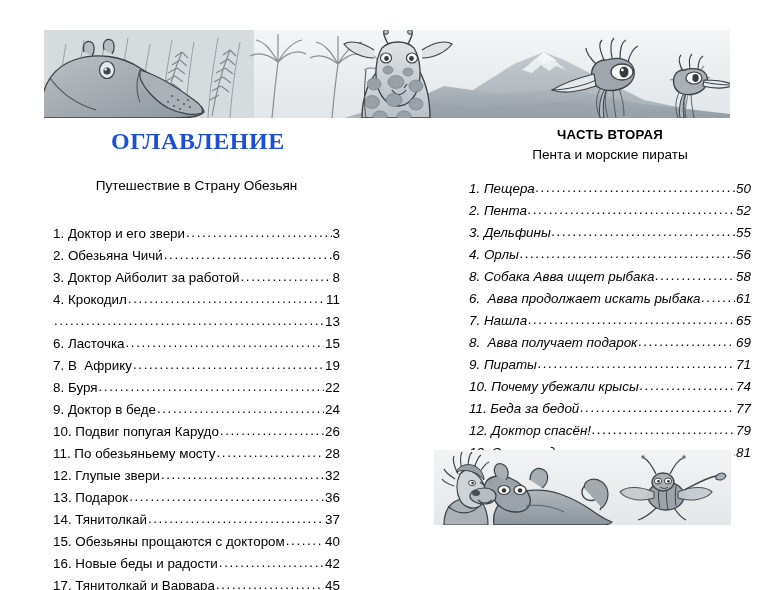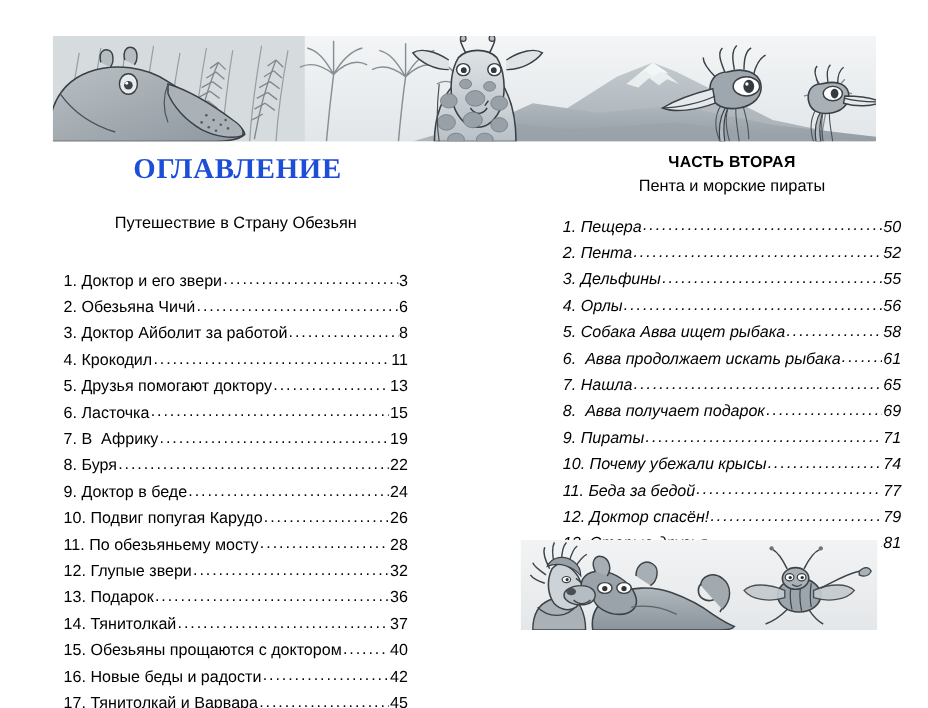--- a/index.html
+++ b/index.html
@@ -293,21 +293,21 @@
 
 <div id="page-title">ОГЛАВЛЕНИЕ</div>
 
 <div class="column" id="left-column">
   <div class="part-title">Путешествие в Страну Обезьян</div>
   <ul class="toc-list" id="left-list">
       <li class="toc-item"><span class="toc-label">1. Доктор и его звери</span><span class="toc-dots"> ..........................................................................................</span><span class="toc-page">3</span></li>
       <li class="toc-item"><span class="toc-label">2. Обезьяна Чичи́</span><span class="toc-dots"> ..........................................................................................</span><span class="toc-page">6</span></li>
       <li class="toc-item"><span class="toc-label">3. Доктор Айболит за работой</span><span class="toc-dots"> ..........................................................................................</span><span class="toc-page">8</span></li>
       <li class="toc-item"><span class="toc-label">4. Крокодил</span><span class="toc-dots"> ..........................................................................................</span><span class="toc-page">11</span></li>
-      <li class="toc-item"><span class="toc-label">5. Друзья помогают доктору</span><span class="toc-dots"> ..........................................................................................</span><span class="toc-page">13</span></li>
+      <li class="toc-item"><span class="toc-dots"> ..........................................................................................</span><span class="toc-page">13</span></li>
       <li class="toc-item"><span class="toc-label">6. Ласточка</span><span class="toc-dots"> ..........................................................................................</span><span class="toc-page">15</span></li>
       <li class="toc-item"><span class="toc-label">7. В  Африку</span><span class="toc-dots"> ..........................................................................................</span><span class="toc-page">19</span></li>
       <li class="toc-item"><span class="toc-label">8. Буря</span><span class="toc-dots"> ..........................................................................................</span><span class="toc-page">22</span></li>
       <li class="toc-item"><span class="toc-label">9. Доктор в беде</span><span class="toc-dots"> ..........................................................................................</span><span class="toc-page">24</span></li>
       <li class="toc-item"><span class="toc-label">10. Подвиг попугая Карудо</span><span class="toc-dots"> ..........................................................................................</span><span class="toc-page">26</span></li>
       <li class="toc-item"><span class="toc-label">11. По обезьяньему мосту</span><span class="toc-dots"> ..........................................................................................</span><span class="toc-page">28</span></li>
       <li class="toc-item"><span class="toc-label">12. Глупые звери</span><span class="toc-dots"> ..........................................................................................</span><span class="toc-page">32</span></li>
       <li class="toc-item"><span class="toc-label">13. Подарок</span><span class="toc-dots"> ..........................................................................................</span><span class="toc-page">36</span></li>
       <li class="toc-item"><span class="toc-label">14. Тянитолкай</span><span class="toc-dots"> ..........................................................................................</span><span class="toc-page">37</span></li>
       <li class="toc-item"><span class="toc-label">15. Обезьяны прощаются с доктором</span><span class="toc-dots"> ..........................................................................................</span><span class="toc-page">40</span></li>
@@ -317,21 +317,21 @@
 </div>
 
 <div class="column" id="right-column">
   <div class="part-header">ЧАСТЬ ВТОРАЯ</div>
   <div class="part-title">Пента и морские пираты</div>
   <ul class="toc-list" id="right-list">
       <li class="toc-item"><span class="toc-label">1. Пещера</span><span class="toc-dots"> ..........................................................................................</span><span class="toc-page">50</span></li>
       <li class="toc-item"><span class="toc-label">2. Пента</span><span class="toc-dots"> ..........................................................................................</span><span class="toc-page">52</span></li>
       <li class="toc-item"><span class="toc-label">3. Дельфины</span><span class="toc-dots"> ..........................................................................................</span><span class="toc-page">55</span></li>
       <li class="toc-item"><span class="toc-label">4. Орлы</span><span class="toc-dots"> ..........................................................................................</span><span class="toc-page">56</span></li>
-      <li class="toc-item"><span class="toc-label">5. Собака Авва ищет рыбака</span><span class="toc-dots"> ..........................................................................................</span><span class="toc-page">58</span></li>
+      <li class="toc-item"><span class="toc-label">8. Собака Авва ищет рыбака</span><span class="toc-dots"> ..........................................................................................</span><span class="toc-page">58</span></li>
       <li class="toc-item"><span class="toc-label">6.  Авва продолжает искать рыбака</span><span class="toc-dots"> ..........................................................................................</span><span class="toc-page">61</span></li>
       <li class="toc-item"><span class="toc-label">7. Нашла</span><span class="toc-dots"> ..........................................................................................</span><span class="toc-page">65</span></li>
       <li class="toc-item"><span class="toc-label">8.  Авва получает подарок</span><span class="toc-dots"> ..........................................................................................</span><span class="toc-page">69</span></li>
       <li class="toc-item"><span class="toc-label">9. Пираты</span><span class="toc-dots"> ..........................................................................................</span><span class="toc-page">71</span></li>
       <li class="toc-item"><span class="toc-label">10. Почему убежали крысы</span><span class="toc-dots"> ..........................................................................................</span><span class="toc-page">74</span></li>
       <li class="toc-item"><span class="toc-label">11. Беда за бедой</span><span class="toc-dots"> ..........................................................................................</span><span class="toc-page">77</span></li>
       <li class="toc-item"><span class="toc-label">12. Доктор спасён!</span><span class="toc-dots"> ..........................................................................................</span><span class="toc-page">79</span></li>
       <li class="toc-item"><span class="toc-label">13. Старые друзья</span><span class="toc-dots"> ..........................................................................................</span><span class="toc-page">81</span></li>
     </ul>
 </div>

